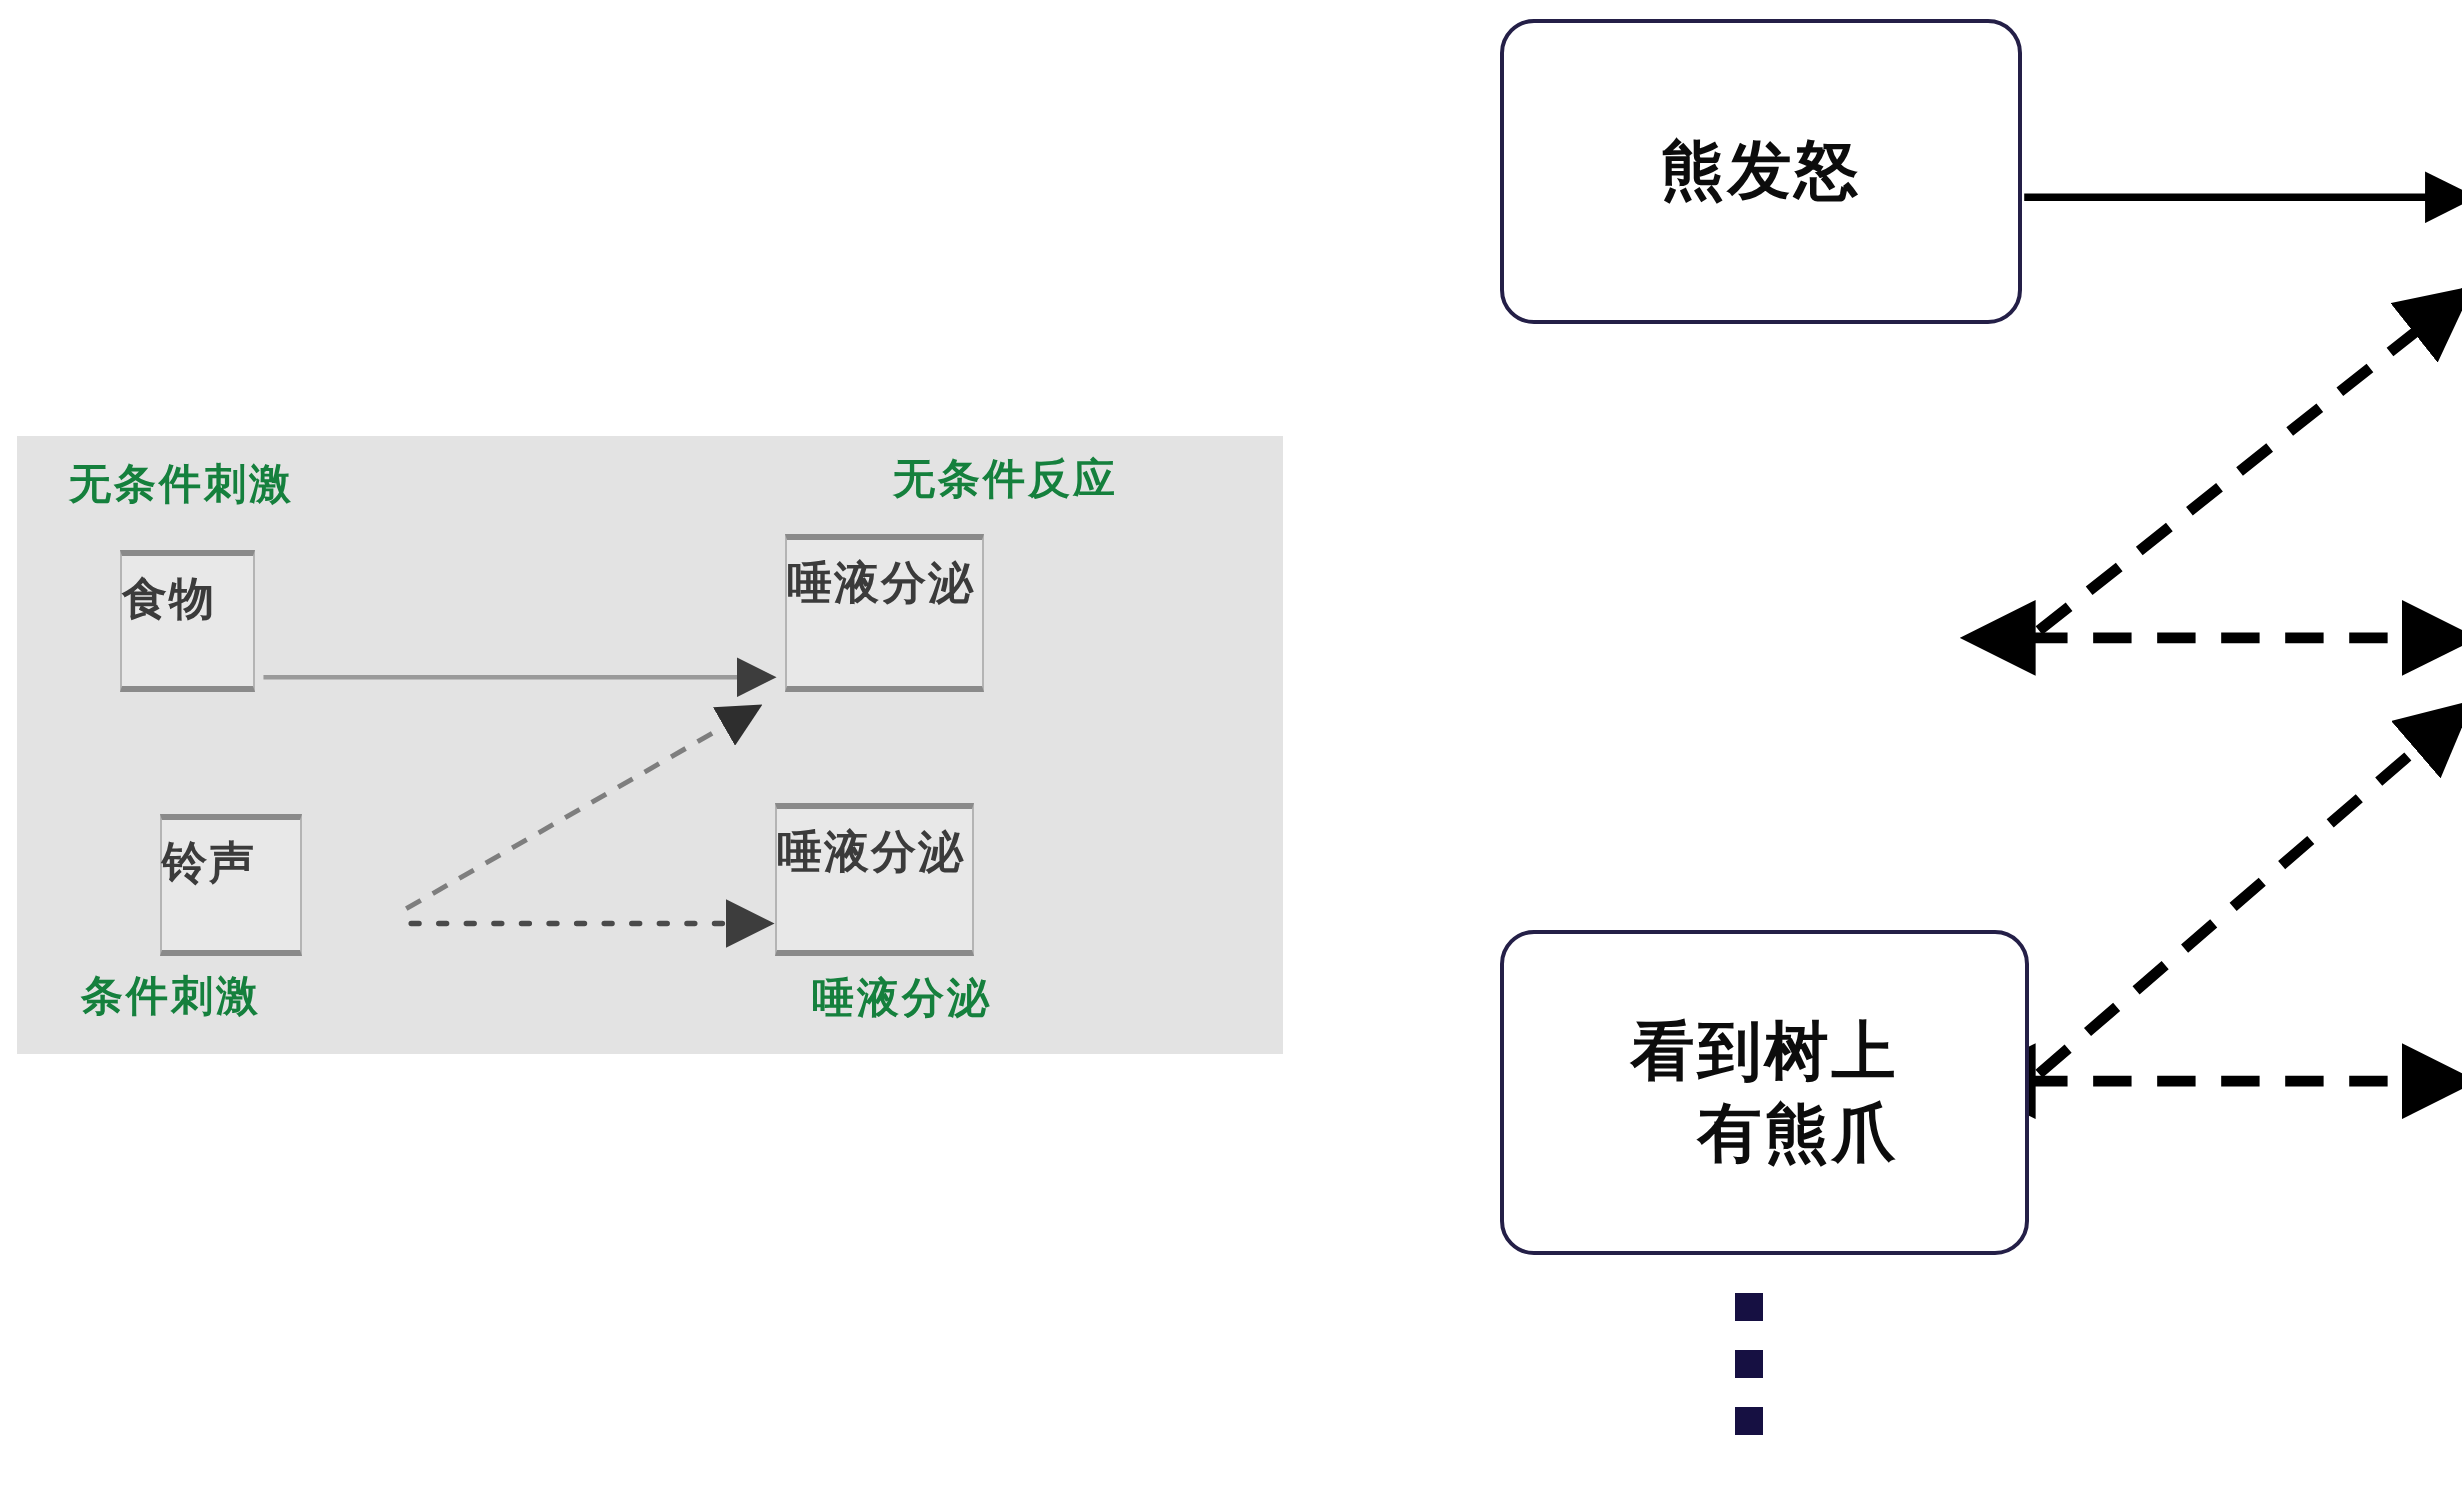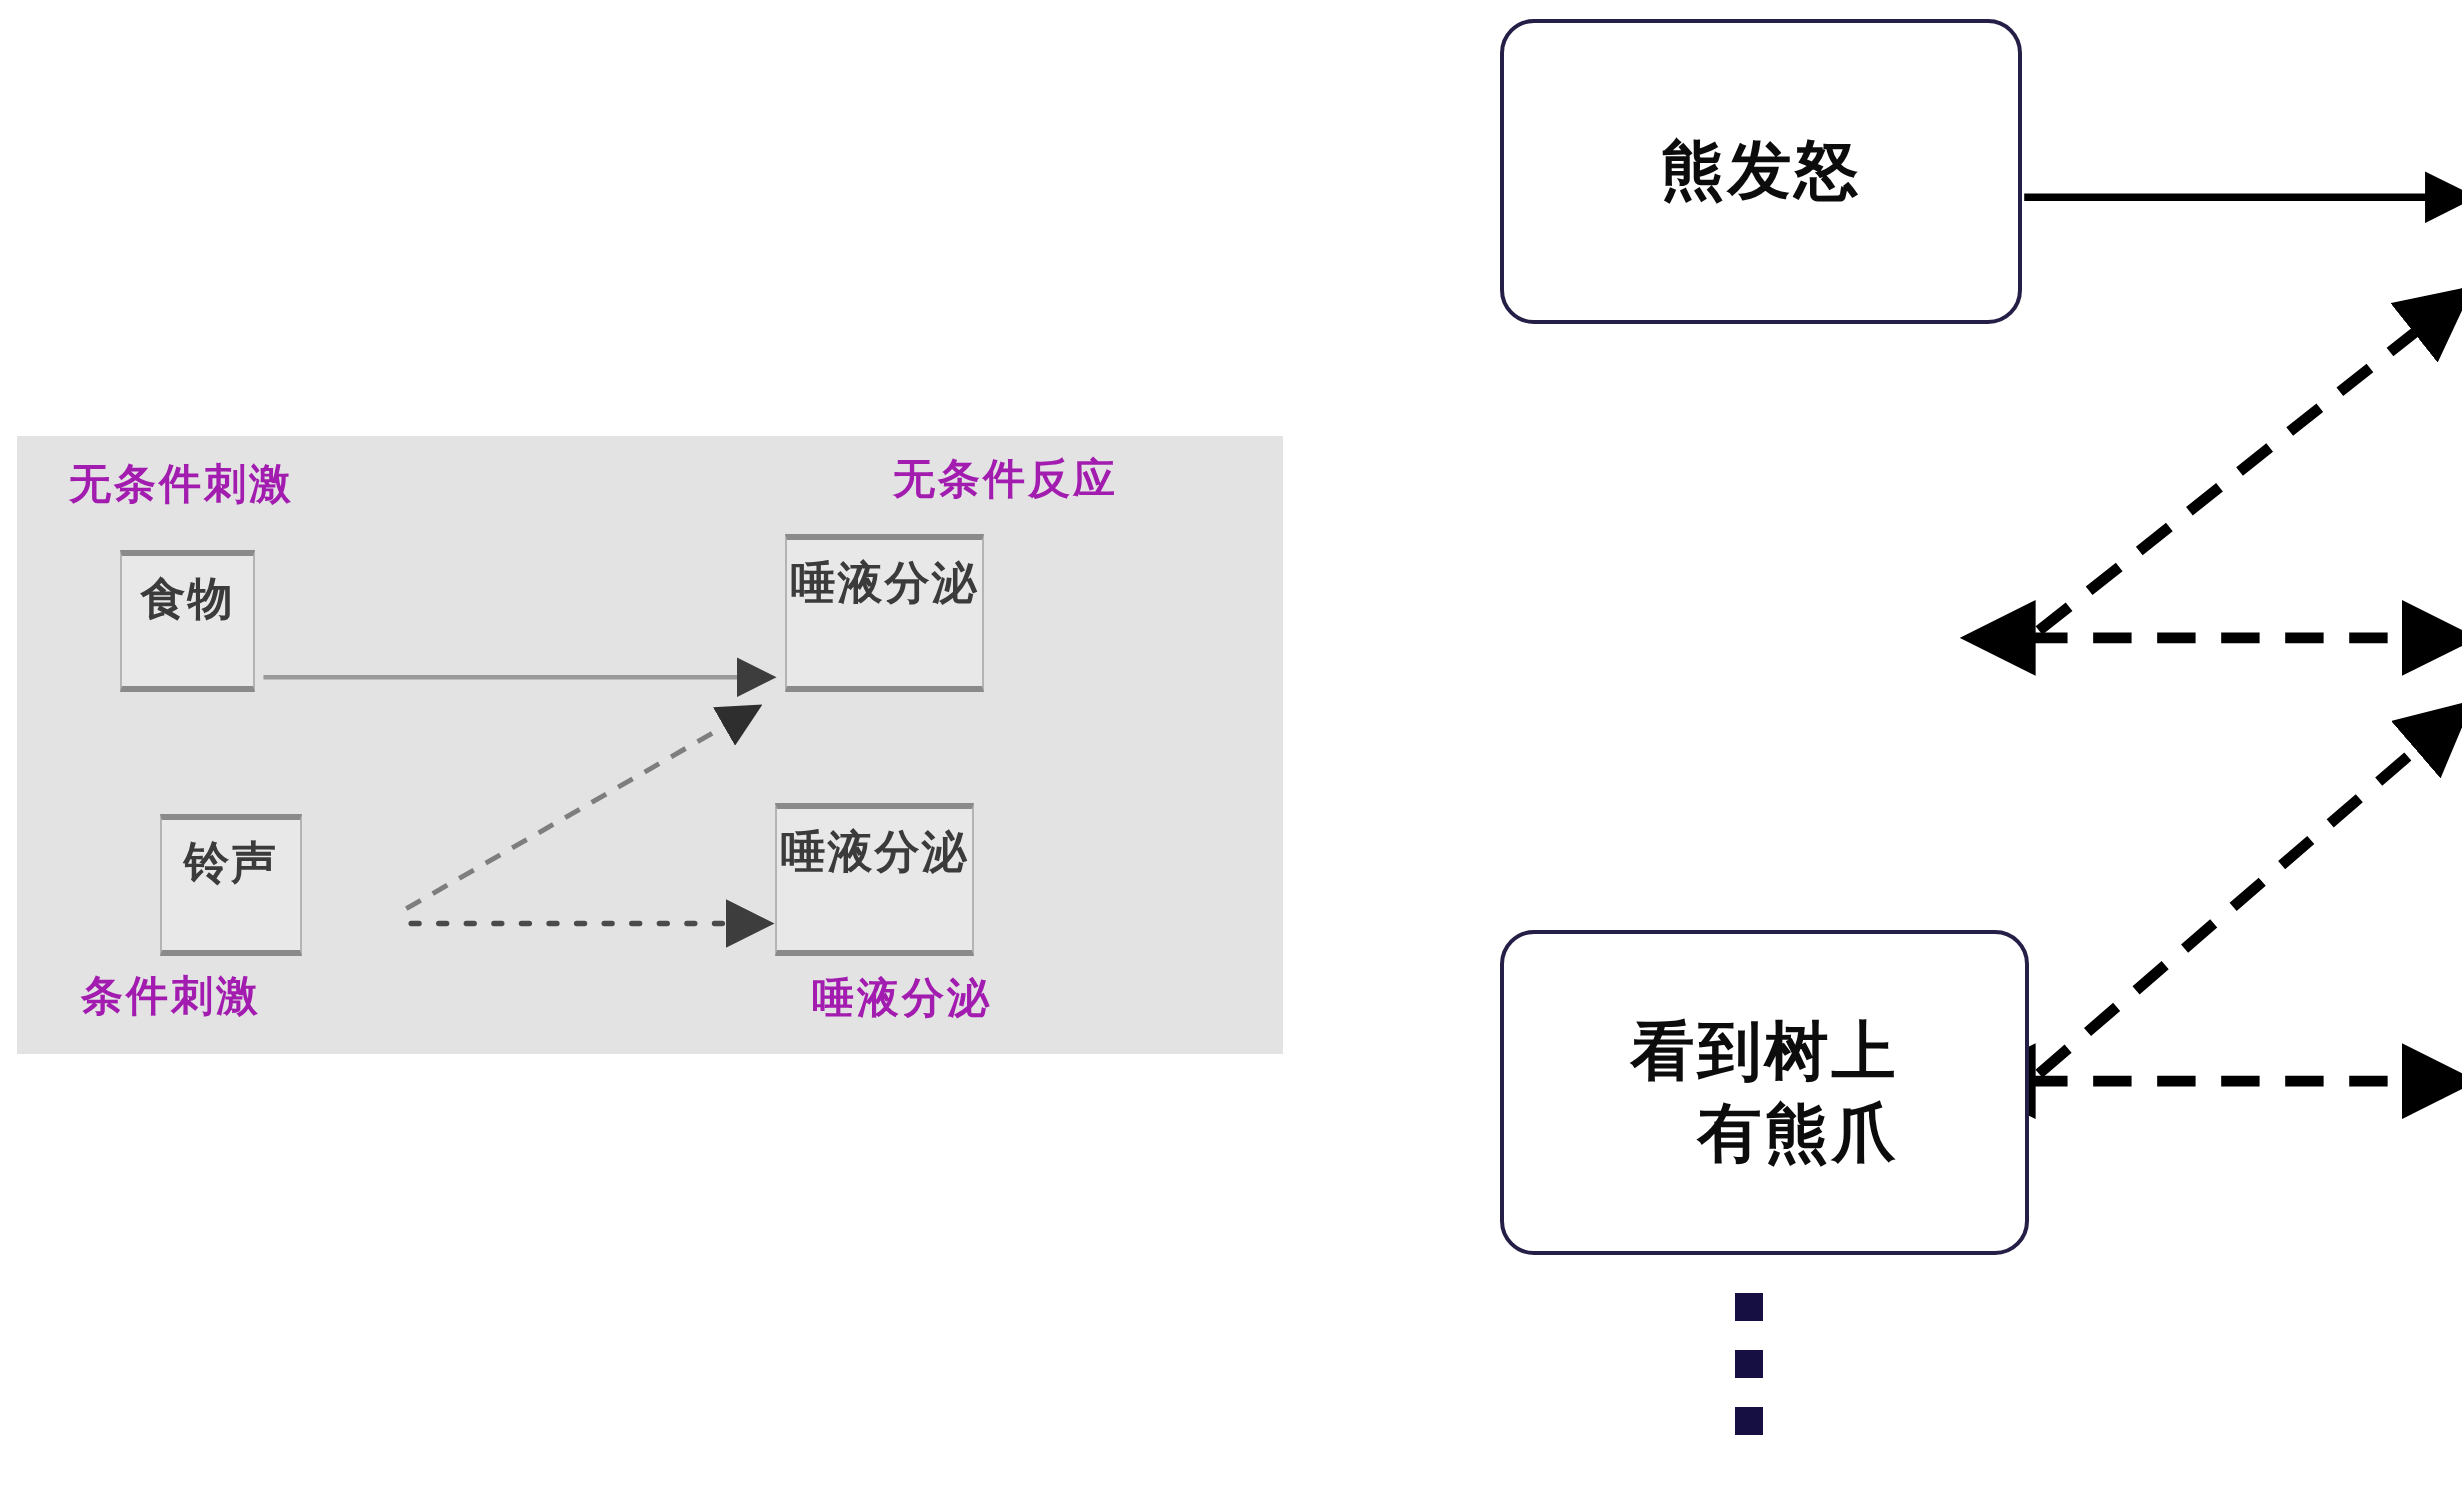--- a/index.html
+++ b/index.html
@@ -22,41 +22,41 @@
   #classical-panel {
     position: absolute;
     left: 17px;
     top: 436px;
     width: 1266px;
     height: 618px;
     background: #e3e3e3;
   }
   .cc-caption {
     position: absolute;
-    color: #a21caf;
+    color: #15803d;
     font-size: 42px;
     font-weight: 700;
     letter-spacing: 3px;
     white-space: nowrap;
     font-family: "DejaVu Sans", "Liberation Sans", sans-serif;
   }
   .cc-box {
     position: absolute;
     background: #e8e8e8;
     border: 2.5px solid #b4b4b4;
     border-top: 6.9px solid #8a8a8a;
     border-bottom: 6.9px solid #8a8a8a;
     box-sizing: border-box;
   }
   .cc-box .cc-label {
     position: absolute;
     left: 0;
     right: 0;
     top: 12.8px;
-    text-align: center;
+    text-align: left;
     color: #3b3b3b;
     font-size: 45px;
     font-weight: 700;
     letter-spacing: 2px;
     white-space: nowrap;
     font-family: "DejaVu Sans", "Liberation Sans", sans-serif;
   }
   #cc-svg {
     position: absolute;
     left: 0;

